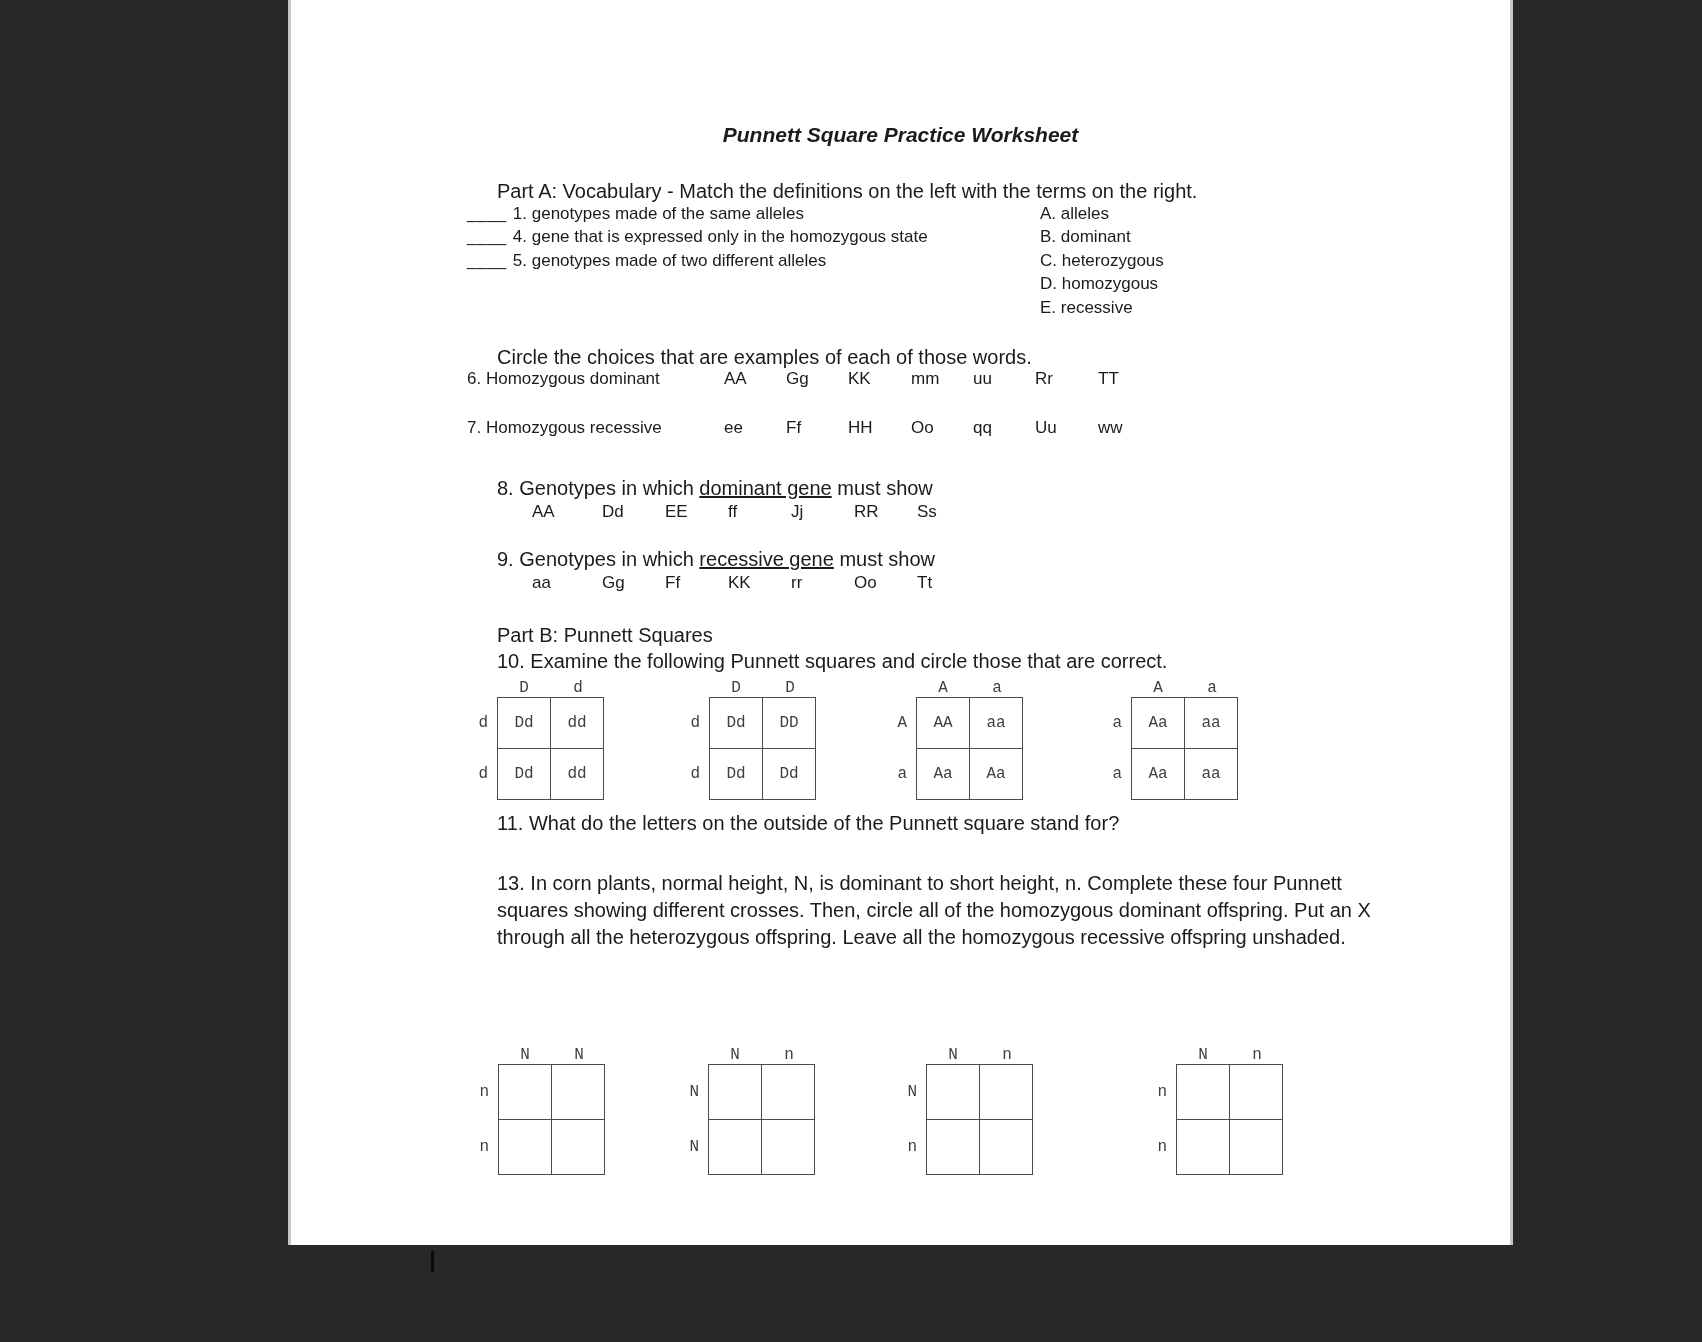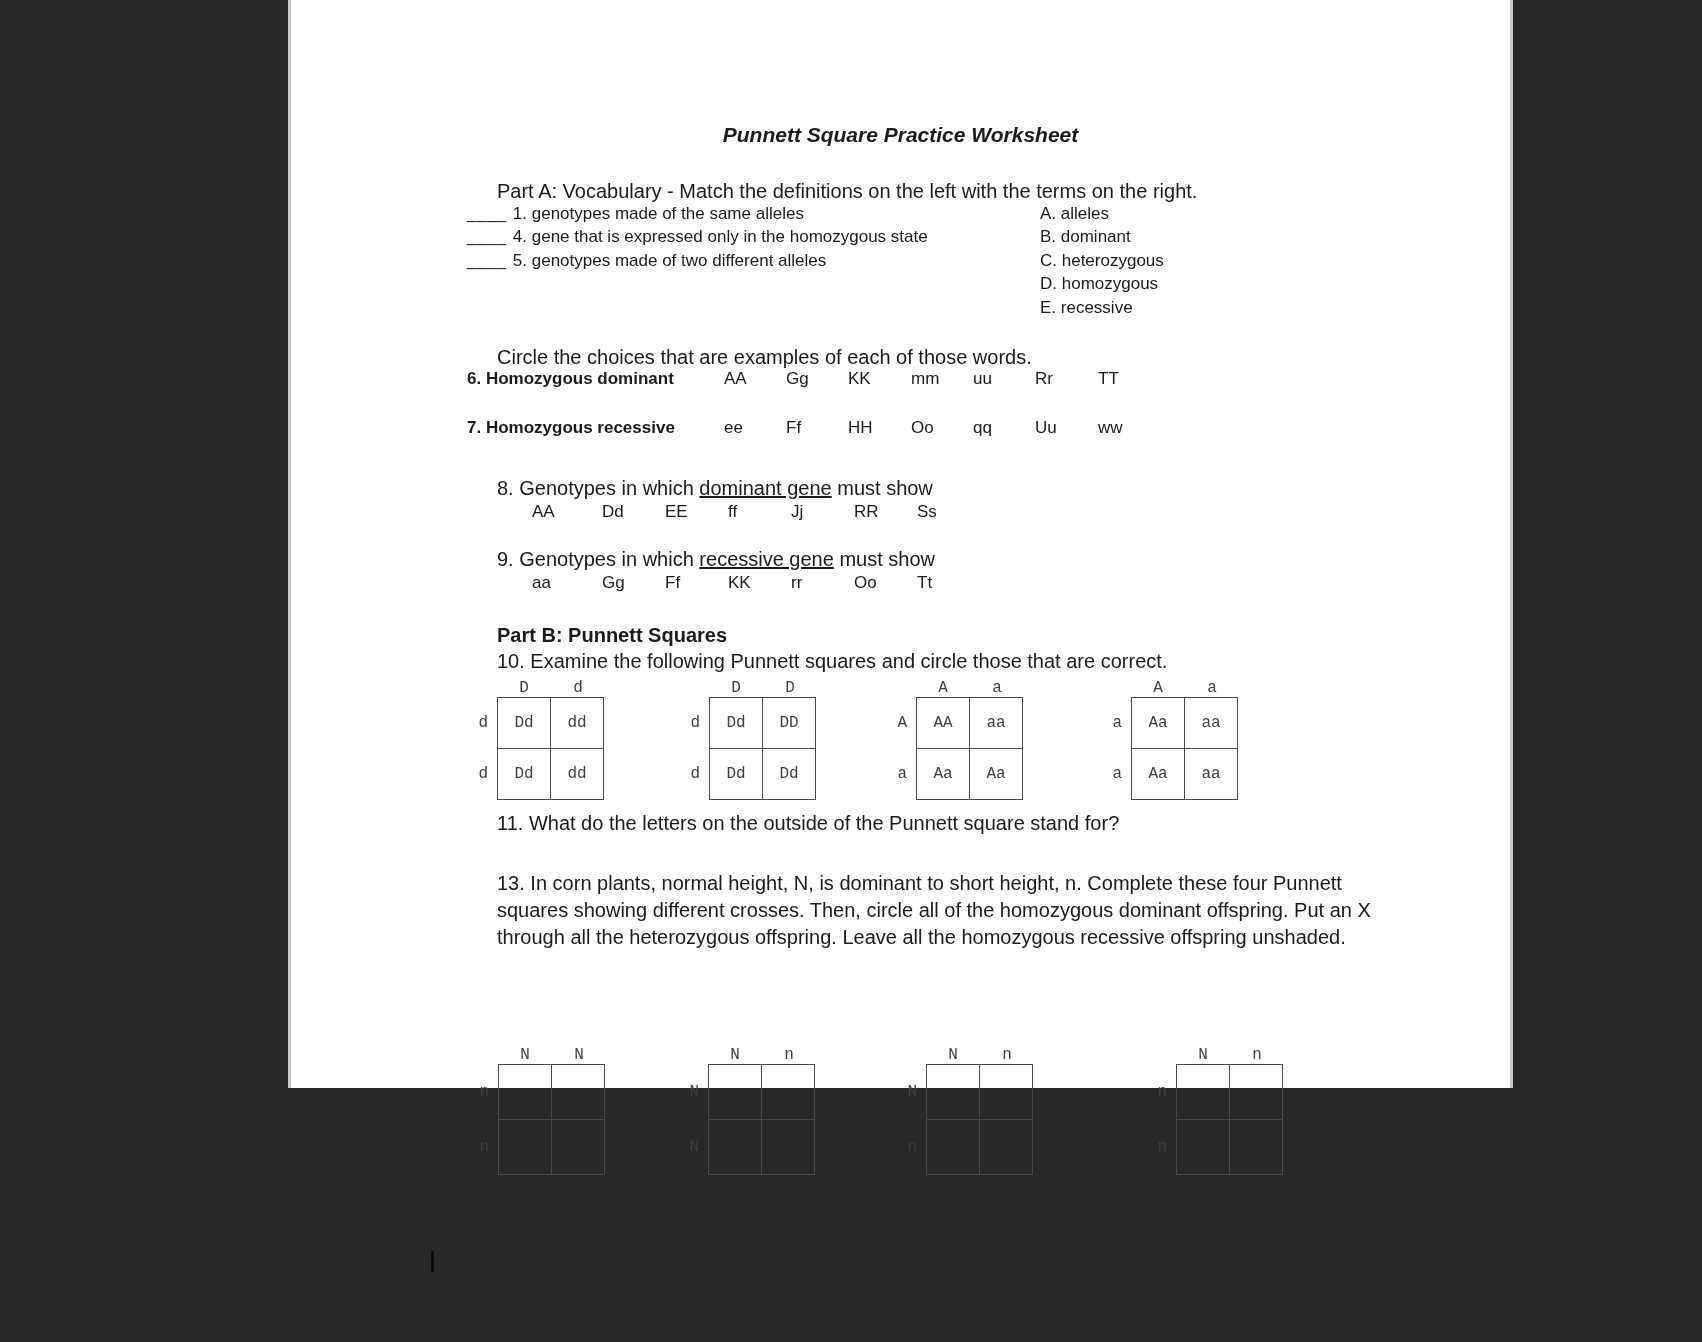--- a/index.html
+++ b/index.html
@@ -2,30 +2,30 @@
 <html><head>
 <meta charset="utf-8">
 <style>
   html,body{margin:0;padding:0;}
   body{
     width:1702px;height:1342px;overflow:hidden;position:relative;
     background:#282828;
     font-family:"Liberation Sans",sans-serif;color:#1b1b1b;
   }
   .page{
-    position:absolute;left:288px;top:0;width:1225px;height:1088px;
+    position:absolute;left:288px;top:0;width:1225px;height:1245px;
     background:#ffffff;box-sizing:border-box;
     border-left:3px solid #c6c6c6;border-right:3px solid #c6c6c6;
   }
   .title{
     position:absolute;left:0;right:0;top:123px;text-align:center;
     font-size:21px;font-weight:bold;font-style:italic;white-space:nowrap;
   }
   .t{position:absolute;font-size:20px;white-space:nowrap;margin-left:30px;}
-  .b{font-weight:bold;}
+  .b{font-weight:normal;}
   .u{text-decoration:underline;}
   .wrap{white-space:normal;}
   .lines{position:absolute;font-size:17px;line-height:23.4px;white-space:nowrap;}
   .blank{display:inline-block;margin-right:6px;letter-spacing:0.5px;}
   .optrow{position:absolute;left:0;width:100%;height:22px;}
   .opt{position:absolute;font-size:17px;white-space:nowrap;}
   .qlabel{position:absolute;font-size:17px;white-space:nowrap;}
   
   .psq{position:absolute;font-family:"Liberation Mono",monospace;font-size:16px;color:#3f3f3f;}
   .psq-cols{display:flex;margin-left:27px;height:22px;align-items:flex-end;}

